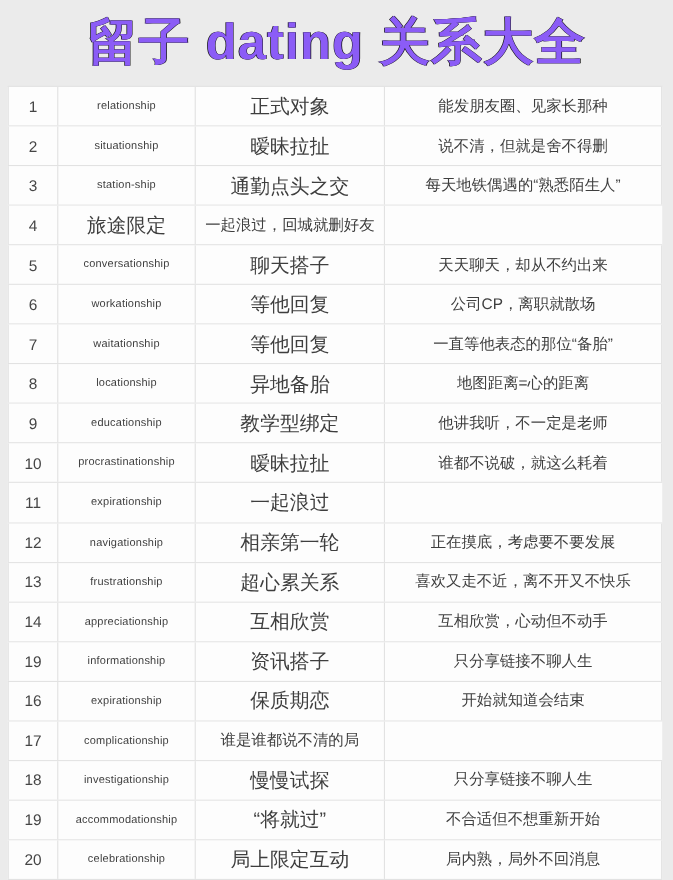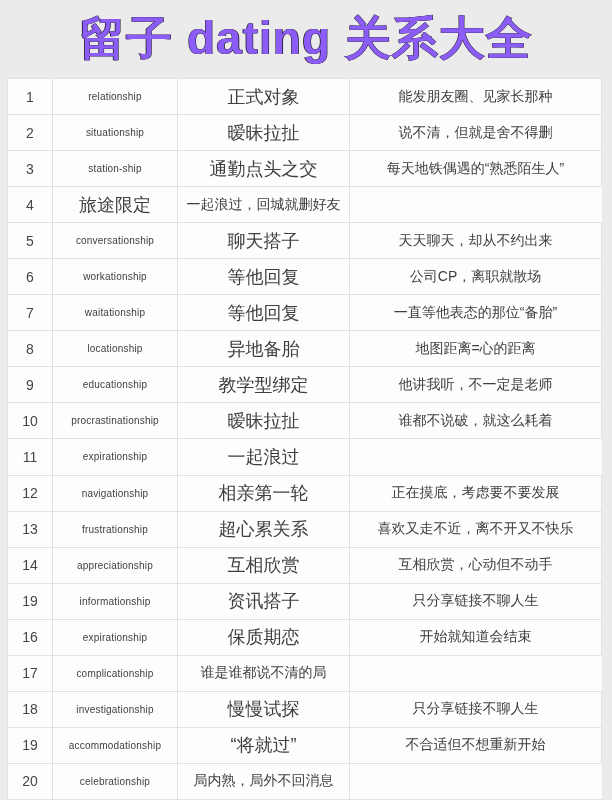--- a/index.html
+++ b/index.html
@@ -195,16 +195,17 @@
   <div class="row">
     <div class="cell num">19</div>
     <div class="cell term">accommodationship</div>
     <div class="cell cn">“将就过”</div>
     <div class="cell desc">不合适但不想重新开始</div>
   </div>
 
   <div class="row">
     <div class="cell num">20</div>
     <div class="cell term">celebrationship</div>
+    <div class="cell cn">局上限定互动</div>
     <div class="cell desc">局内熟，局外不回消息</div>
   </div>
 </div>
 </div>
 
 </body></html>

